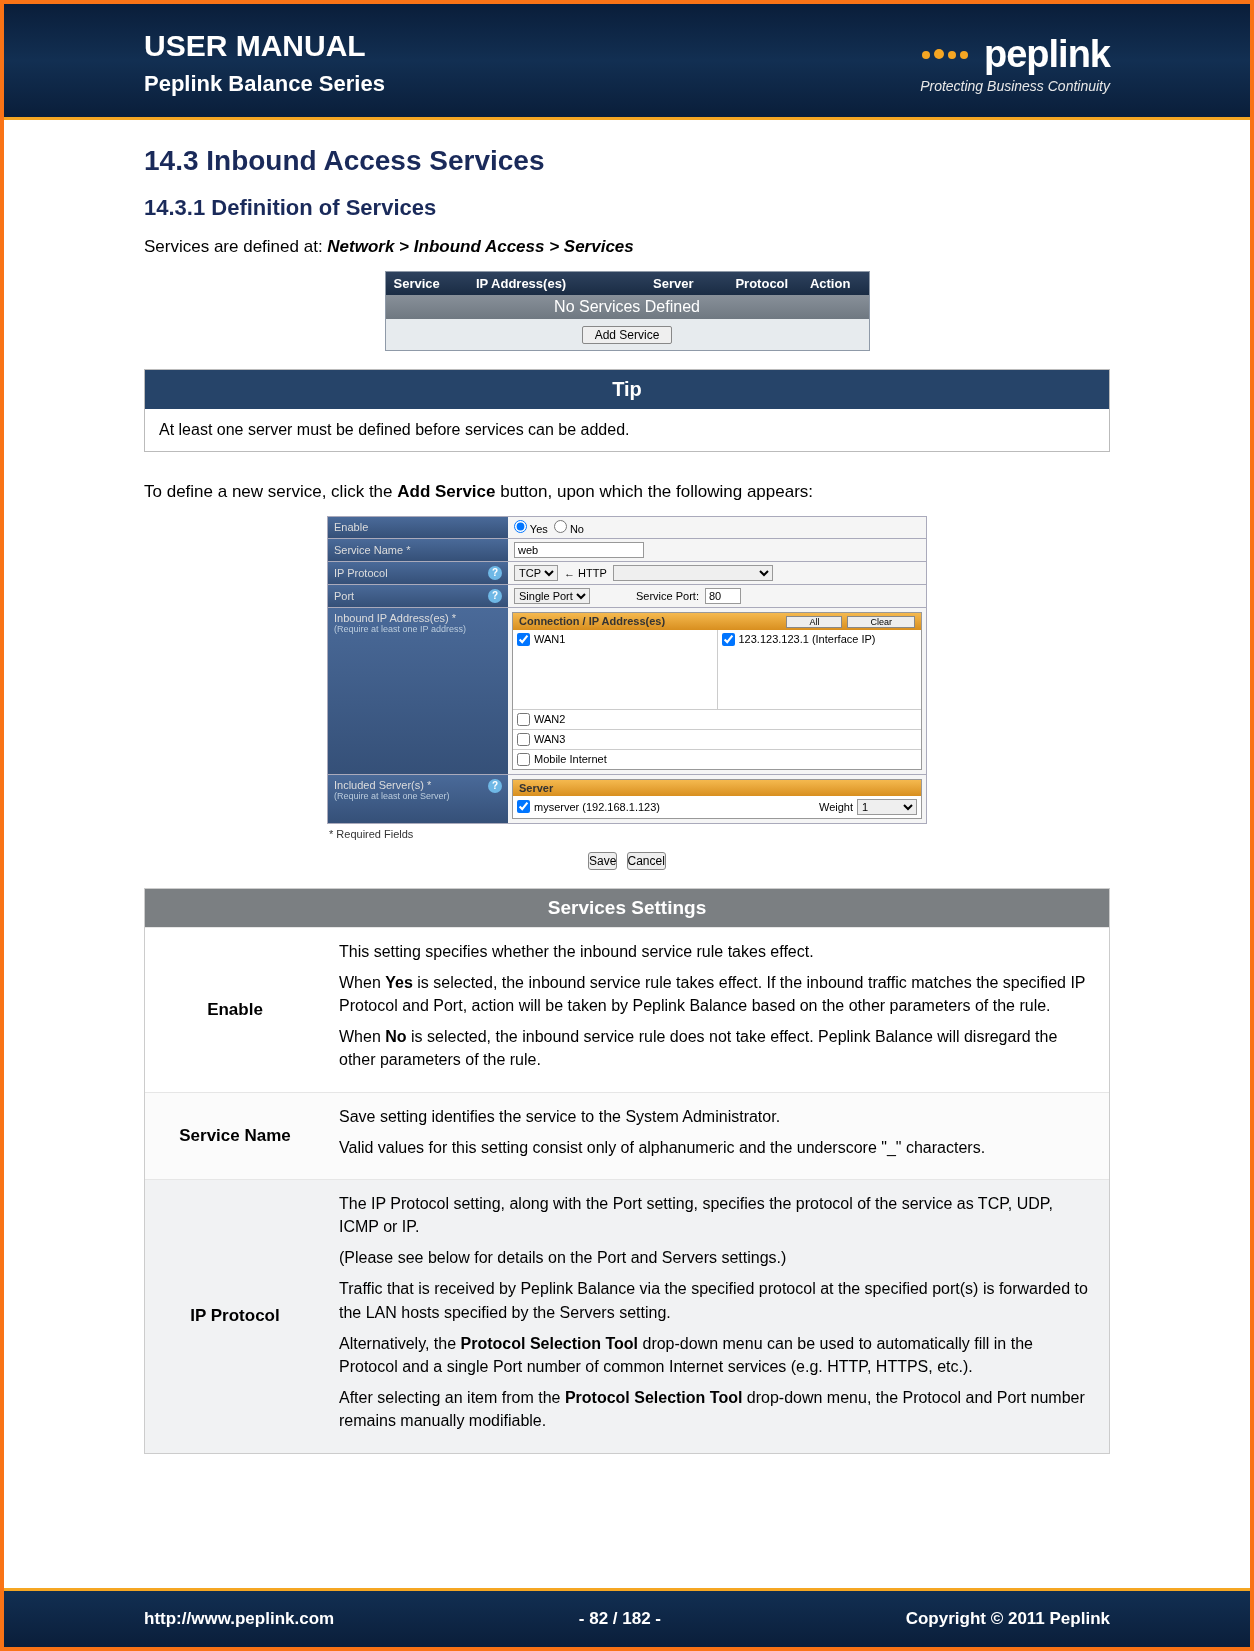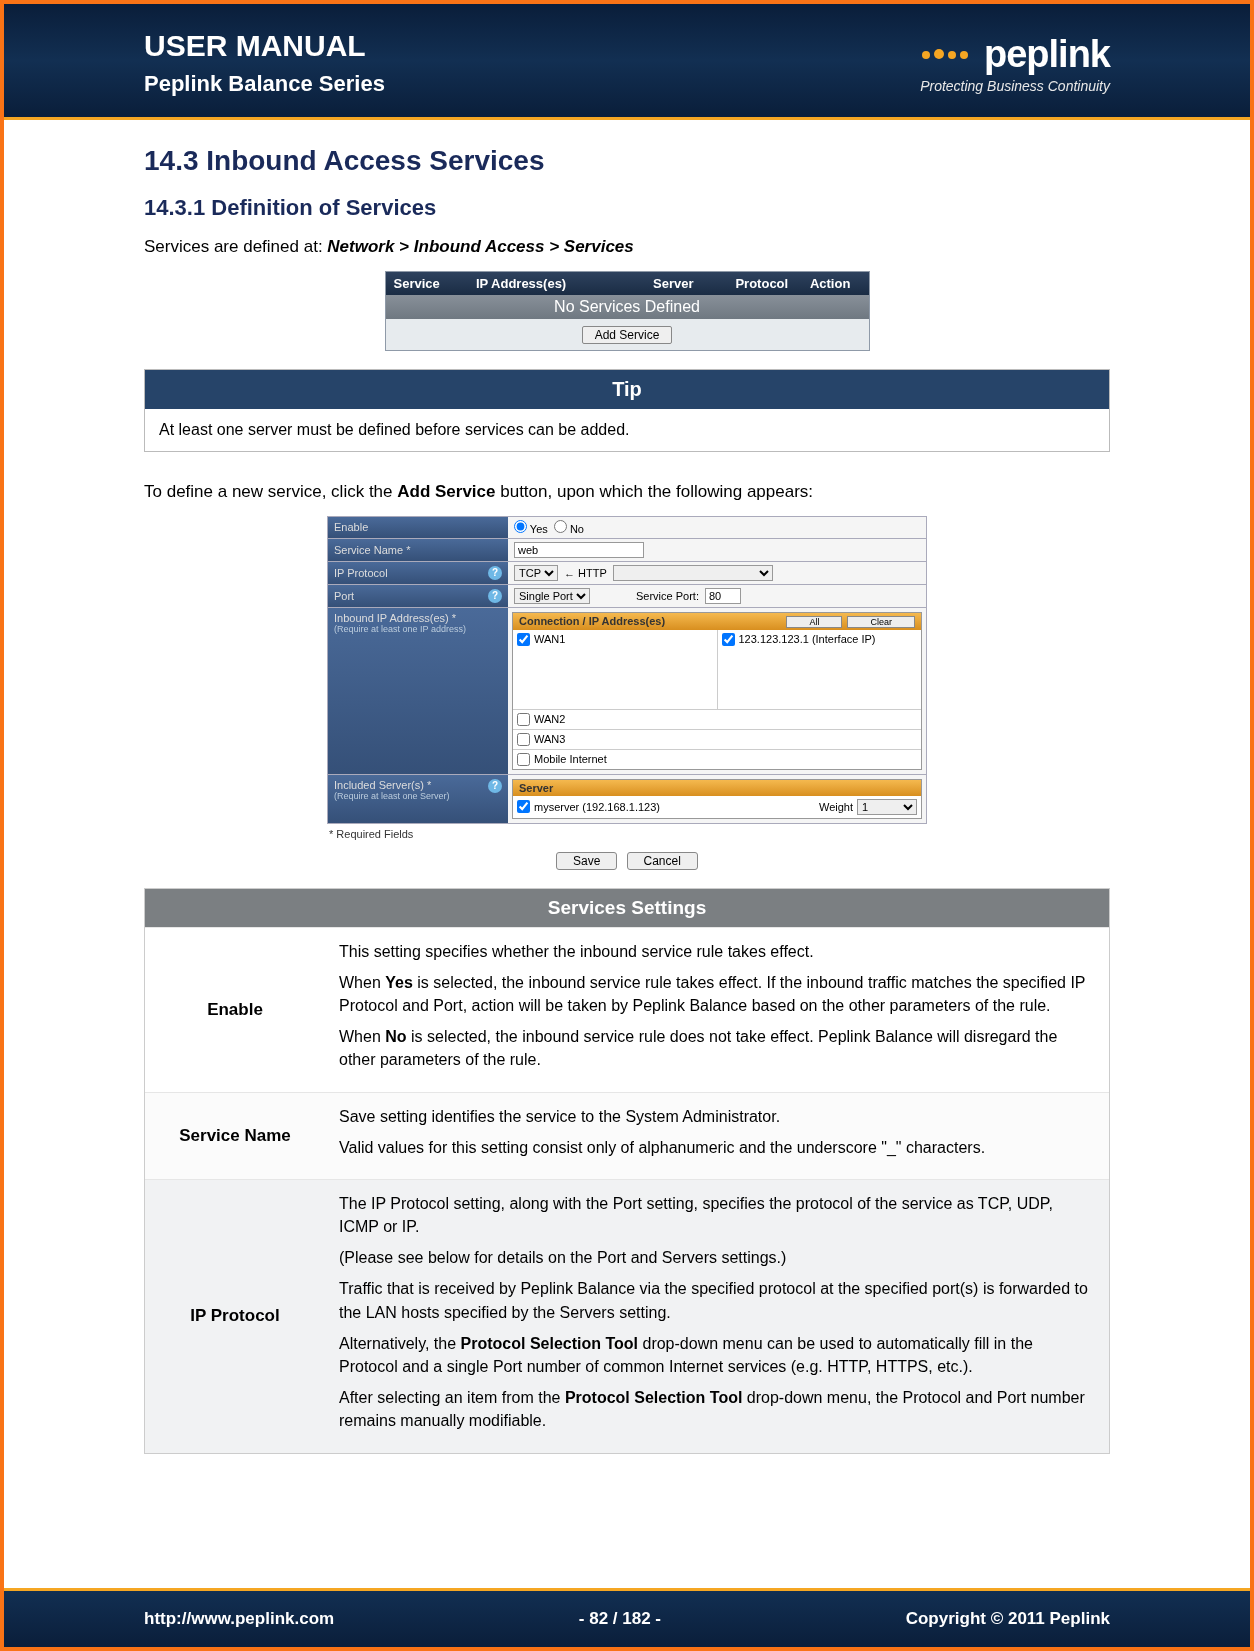--- a/index.html
+++ b/index.html
@@ -224,21 +224,21 @@
   .inner-col {
     flex:1; padding:2px 4px; font-size:11px;
   }
   .inner-col .opt { display:flex; align-items:center; gap:4px; padding:1px 0; }
   .req-note { font-size:11px; color:#333; padding:4px 2px; }
   .form-buttons {
     text-align:center;
     padding: 8px 0 4px 0;
   }
   .form-buttons button {
-    font-size:12px; padding:1px 16px; margin:0 3px;
+    font-size:12px; padding:1px 0; margin:0 3px;
     background:#efefef; border:1px solid #888; border-radius:3px; cursor:pointer;
   }
 
   
   .settings-table {
     width: 100%;
     border: 1px solid #ccc;
     border-collapse: collapse;
     margin-top: 6px;
   }

